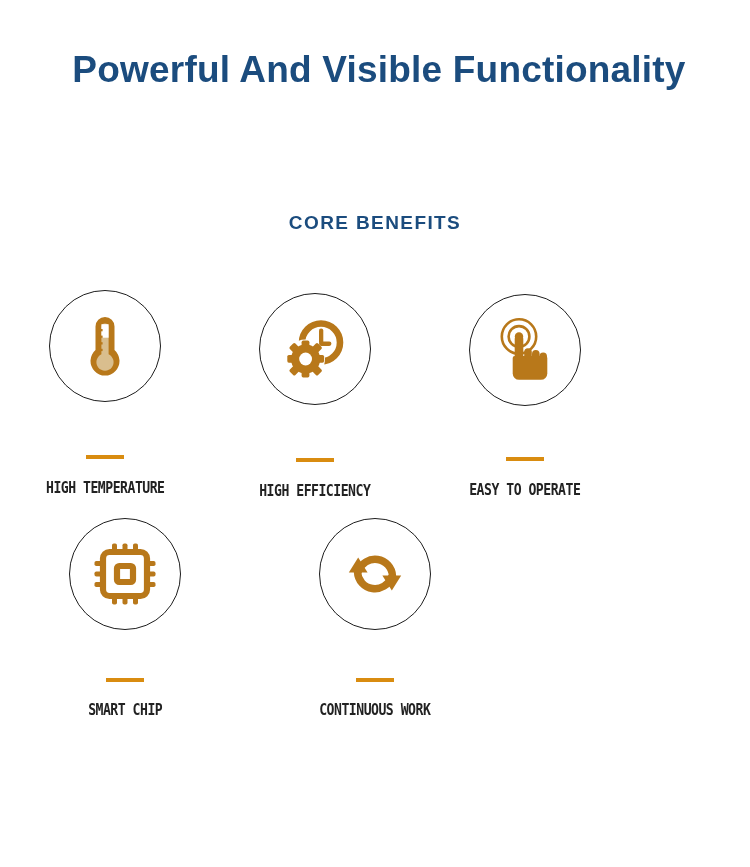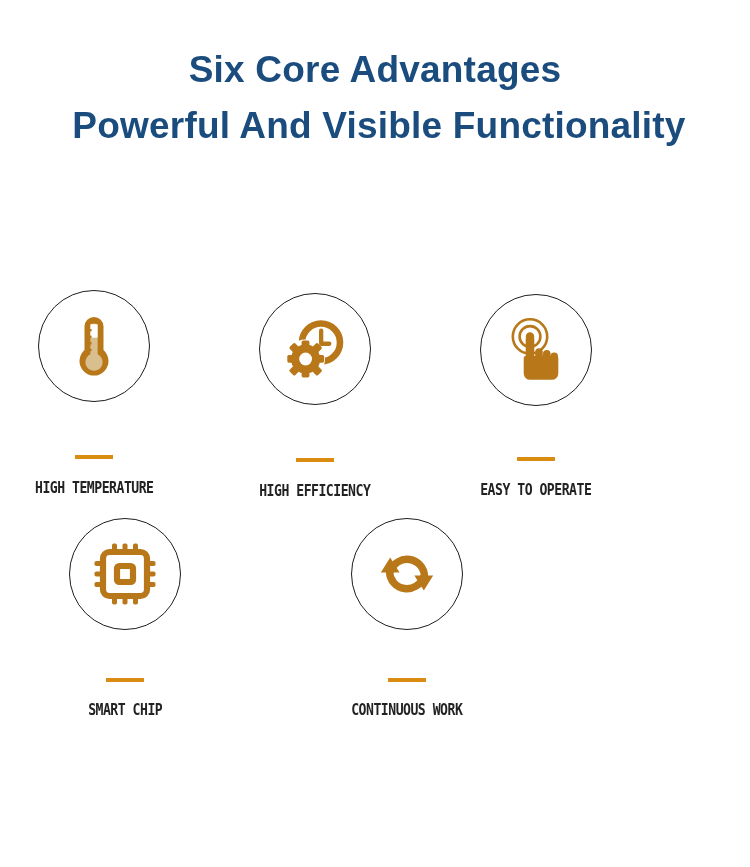--- a/index.html
+++ b/index.html
@@ -72,21 +72,20 @@
     position: absolute;
     top: 290px;
     left: 0;
     width: 750px;
     display: flex;
     flex-wrap: wrap;
   }
   .row {
     display: flex;
     width: 630px;
-    gap: 32px;
   }
   .row-second {
     margin-top: 18px;
   }
   .cell {
     width: 250px;
     display: flex;
     flex-direction: column;
     align-items: center;
   }
@@ -134,24 +133,24 @@
   .cell-easy .icon-circle { margin-top: 4px; }
   .cell-easy .divider { margin-top: 51px; }
   .cell-efficiency .icon-circle { margin-top: 3px; }
 </style>
 </head>
 <body>
 
 <div class="page">
 
   <div class="heading-block">
-    <span class="title-line-1">Six Core Advantages</span>
     <span class="title-line-2">Powerful And Visible Functionality</span>
   </div>
 
+  <div class="subtitle">CORE  BENEFITS</div>
 
   <div class="grid">
 
     <div class="row">
 
       <div class="cell cell-temperature">
         <div class="icon-circle">
           <svg width="70" height="70" viewBox="0 0 70 70" aria-hidden="true">
 
             <path d="M35 6

